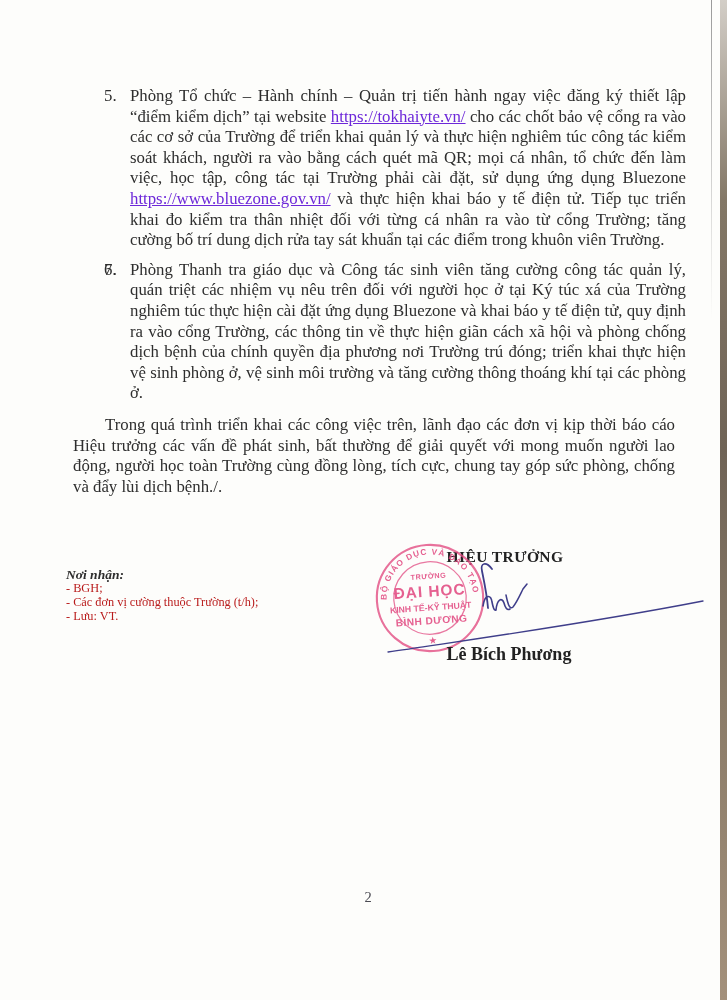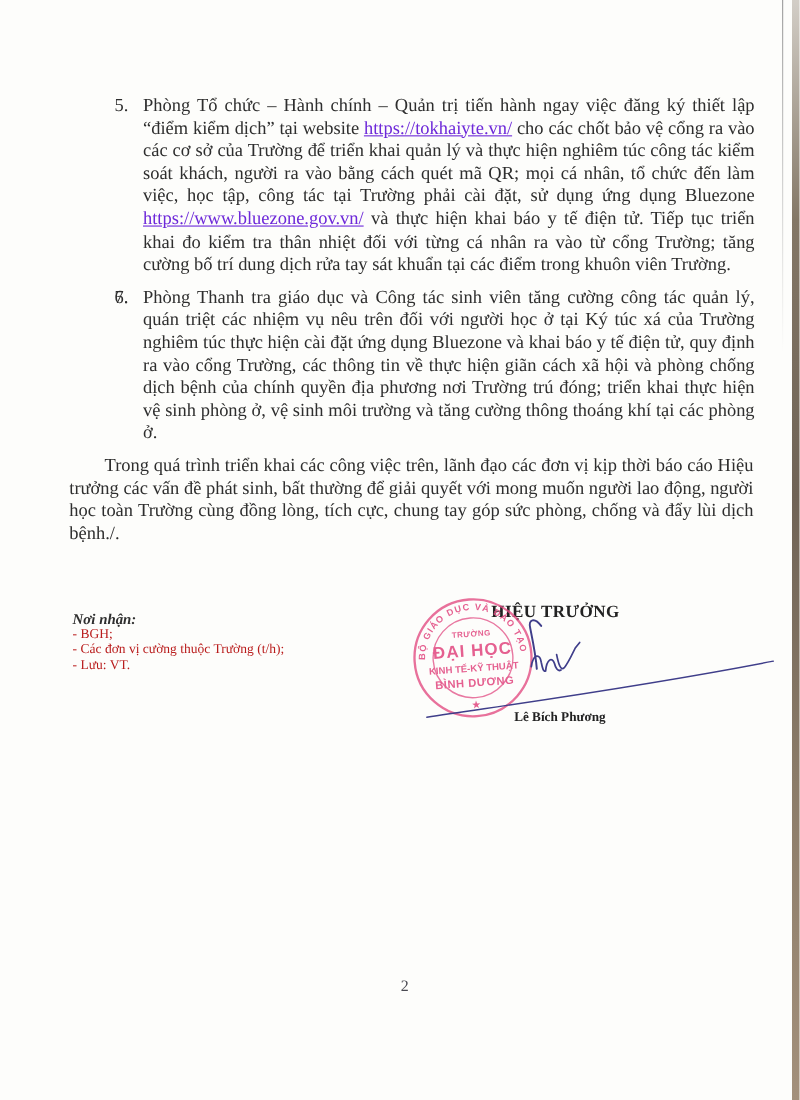--- a/index.html
+++ b/index.html
@@ -31,23 +31,23 @@
     line-height: 20.6px;
     margin: 0 0 9px 0;
   }
   .list-item .num { position: absolute; left: 42px; top: 0; }
   .doc-link { color: #6d28d9; text-decoration: underline; }
   .closing {
     text-align: justify;
     text-indent: 32px;
     font-size: 16.8px;
     line-height: 20.6px;
-    margin: 1px;
+    margin: 11px;
   }
-  .recipients { position: absolute; left: 66px; top: 555px; }
+  .recipients { position: absolute; left: 66px; top: 567px; }
   .recipients .label { font-weight: bold; font-style: italic; font-size: 13.5px; line-height: 15px; }
   .recipients .line { font-size: 12.3px; line-height: 13.8px; color: #b91c1c; }
   .sig-title {
     position: absolute; left: 425px; top: 548px; width: 160px;
     text-align: center; font-weight: bold; font-size: 15.5px; letter-spacing: 0.4px;
     color: #222;
   }
   .stamp {
     position: absolute; left: 372px; top: 540px; width: 116px; height: 116px;
     transform: rotate(-4deg);
@@ -55,21 +55,21 @@
     opacity: 0.88;
   }
   .stamp svg { display: block; width: 116px; height: 116px; }
   .stamp text { font-family: "Liberation Sans", sans-serif; fill: currentColor; }
   .sig-ink {
     position: absolute; left: 380px; top: 555px; width: 330px; height: 110px;
     color: var(--ink-color, #3f3e8a);
   }
   .sig-name {
     position: absolute; left: 427px; top: 644px; width: 164px;
-    text-align: center; font-weight: bold; font-size: 12px; color: #222;
+    text-align: center; font-weight: bold; font-size: 18px; color: #222;
   }
   .page-num {
     position: absolute; left: 328px; top: 889px; width: 80px;
     text-align: center; font-size: 14.5px; color: #4a4a52;
   }
 </style>
 </head>
 <body>
 
 <div class="scan-line"></div>

